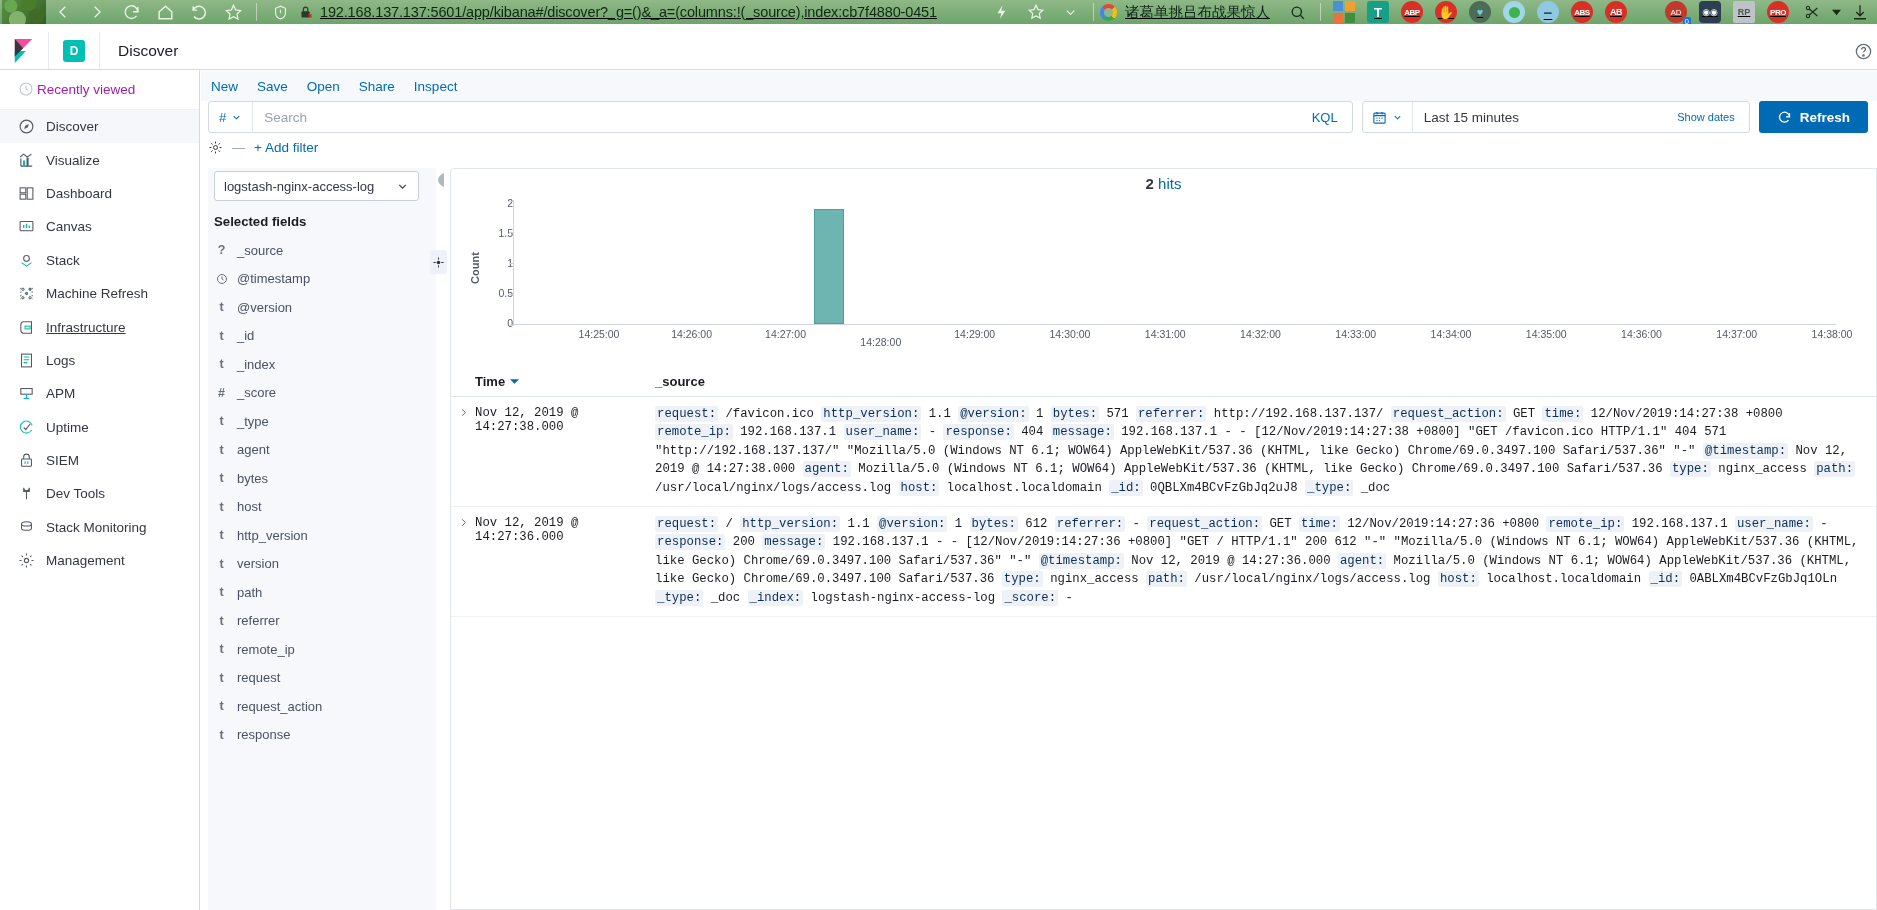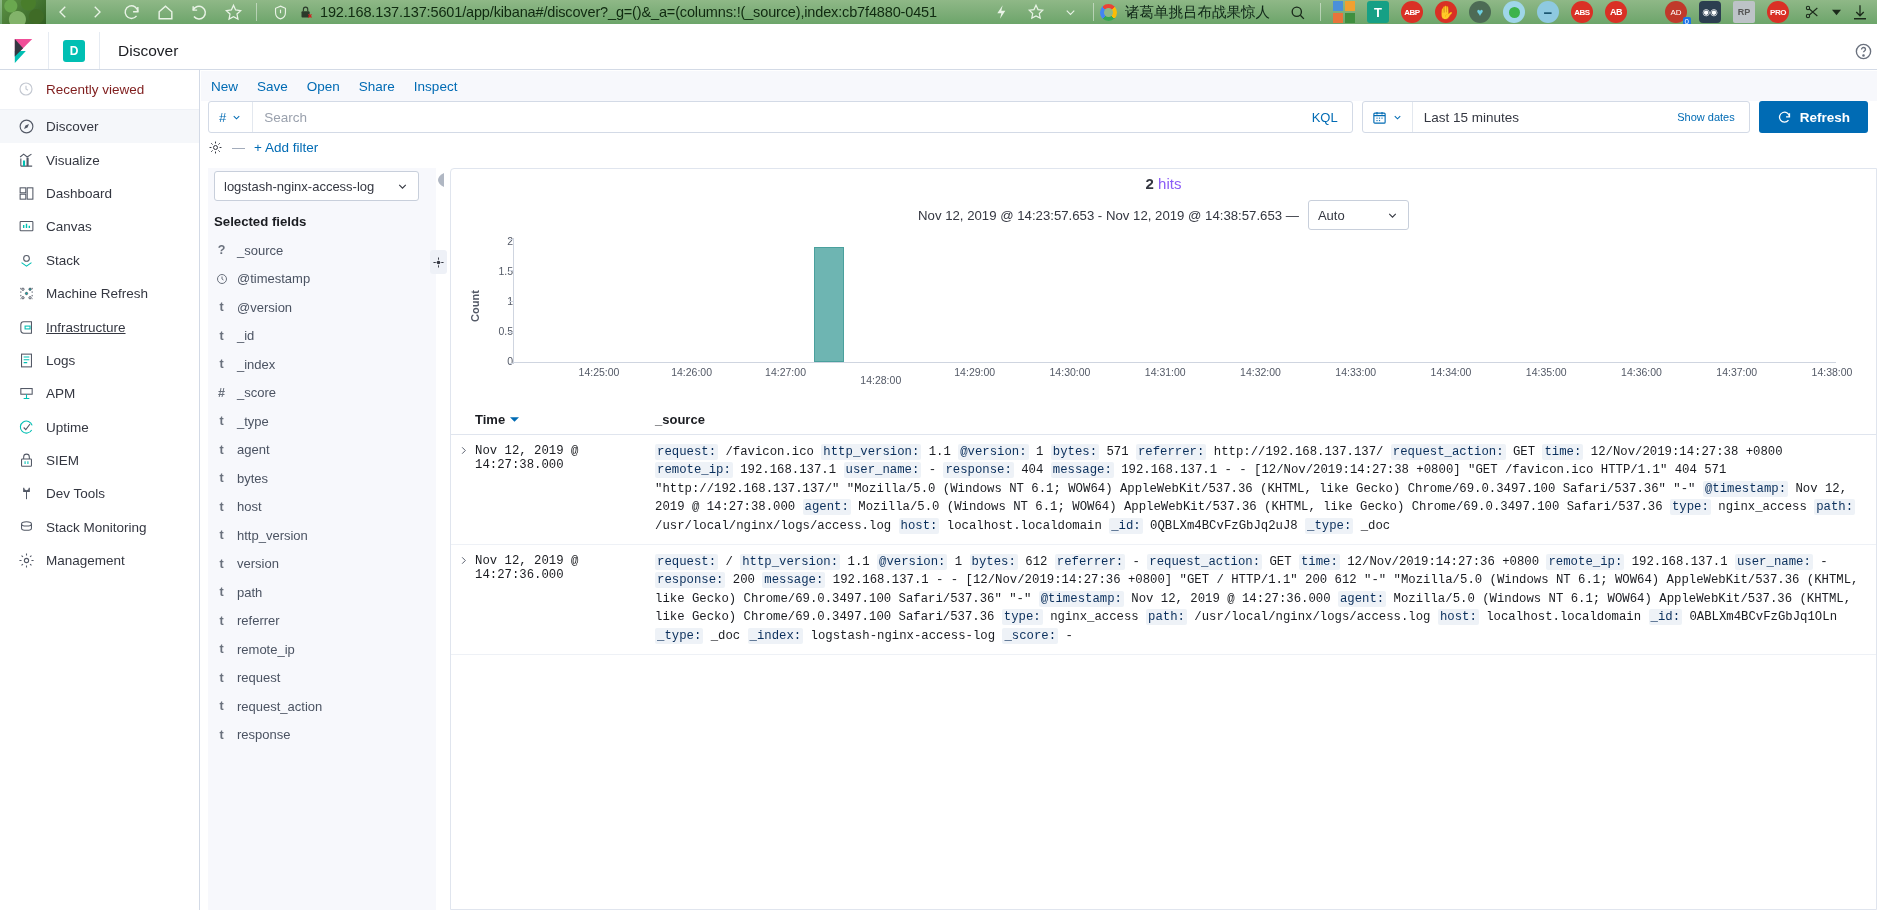--- a/index.html
+++ b/index.html
@@ -10,20 +10,21 @@
     background: #fff;
   }
 
   
   .browser-bar {
     position: absolute; left: 0; top: 0;
     width: 1877px; height: 24px;
     background: linear-gradient(180deg,#8fb887 0%, #7eae79 50%, #6ca56a 100%);
     display: flex; align-items: center;
     overflow: hidden;
+    text-decoration: underline;
   }
   .bb-logo {
     width: 44px; height: 30px; margin-left: 2px;
     background:
       radial-gradient(circle at 20% 30%, #6aa84f 0 6px, transparent 7px),
       radial-gradient(circle at 60% 20%, #497d2b 0 7px, transparent 8px),
       radial-gradient(circle at 35% 75%, #82b36a 0 8px, transparent 9px),
       radial-gradient(circle at 78% 65%, #3f6b26 0 7px, transparent 8px),
       linear-gradient(135deg,#5e9447,#2f5c20);
     border-radius: 2px;
@@ -99,21 +100,21 @@
   .nav {
     position: absolute; left: 0; top: 70px;
     width: 200px; height: 840px;
     background: #fff; border-right: 1px solid #d3dae6;
     overflow: hidden;
   }
   .nav-recent {
     display: flex; align-items: center; height: 40px; padding-left: 18px;
     border-bottom: 1px solid #eef1f6;
   }
-  .nav-recent .lbl { font-size: 13.5px; color: #7f1d1d; margin-left: 11px; text-align: right; }
+  .nav-recent .lbl { font-size: 13.5px; color: #a21caf; margin-left: 2px; text-align: right; }
   .nav-item {
     display: flex; align-items: center; height: 33.4px; padding-left: 18px;
     cursor: pointer;
   }
   .nav-item .lbl { font-size: 13.5px; color: #343741; margin-left: 11px; }
   .nav-item.active { background: #f5f7fa; }
   .nav-item.underline .lbl { text-decoration: underline; }
   .nav-ico { width: 17px; height: 17px; flex: 0 0 auto; color: #535966; display:flex; }
   .nav-ico svg { display:block; }
 
@@ -230,21 +231,21 @@
     position: absolute; left: 450px; top: 168px;
     width: 1427px; height: 742px;
     background: #fff; border: 1px solid #e0e5ee; border-top-left-radius: 4px;
     overflow: hidden;
   }
   .hits {
     text-align: center; margin-top: 6px;
     font-size: 15px; color: #343741;
   }
   .hits b { font-weight: 700; }
-  .hits .unit { color: #8b5cf6; }
+  .hits .unit { color: #0369a1; }
   .timerange {
     text-align: center; margin-top: 8px;
     font-size: 13.2px; color: #343741;
     display: flex; align-items: center; justify-content: center; gap: 9px;
   }
   .interval-select {
     width: 101px; height: 30px; background: #fff;
     border: 1px solid #c8cfdb; border-radius: 3px;
     display: inline-flex; align-items: center; padding: 0 9px;
     font-size: 13px; color: #343741; cursor: pointer;
@@ -778,31 +779,20 @@
     </svg>
 </div>
 
 <div class="main">
 
   <div class="hits">
     <b>2</b>
     <span class="unit">hits</span>
   </div>
 
-  <div class="timerange">
-    <span>Nov 12, 2019 @ 14:23:57.653 - Nov 12, 2019 @ 14:38:57.653 —</span>
-    <span class="interval-select">
-      <span>Auto</span>
-      <span class="chev">
-        <svg width="13" height="13" viewBox="0 0 24 24" fill="none" stroke="currentColor" stroke-width="2">
-            <path d="M6 9l6 6 6-6"></path>
-          </svg>
-      </span>
-    </span>
-  </div>
 
   <div class="chart-wrap">
     <div class="chart-ylabel">Count</div>
     <div class="chart-yticks">
       <span class="chart-ytick" style="top:117px;">0</span>
       <span class="chart-ytick" style="top:87px;">0.5</span>
       <span class="chart-ytick" style="top:57px;">1</span>
       <span class="chart-ytick" style="top:27px;">1.5</span>
       <span class="chart-ytick" style="top:-3px;">2</span>
     </div>

